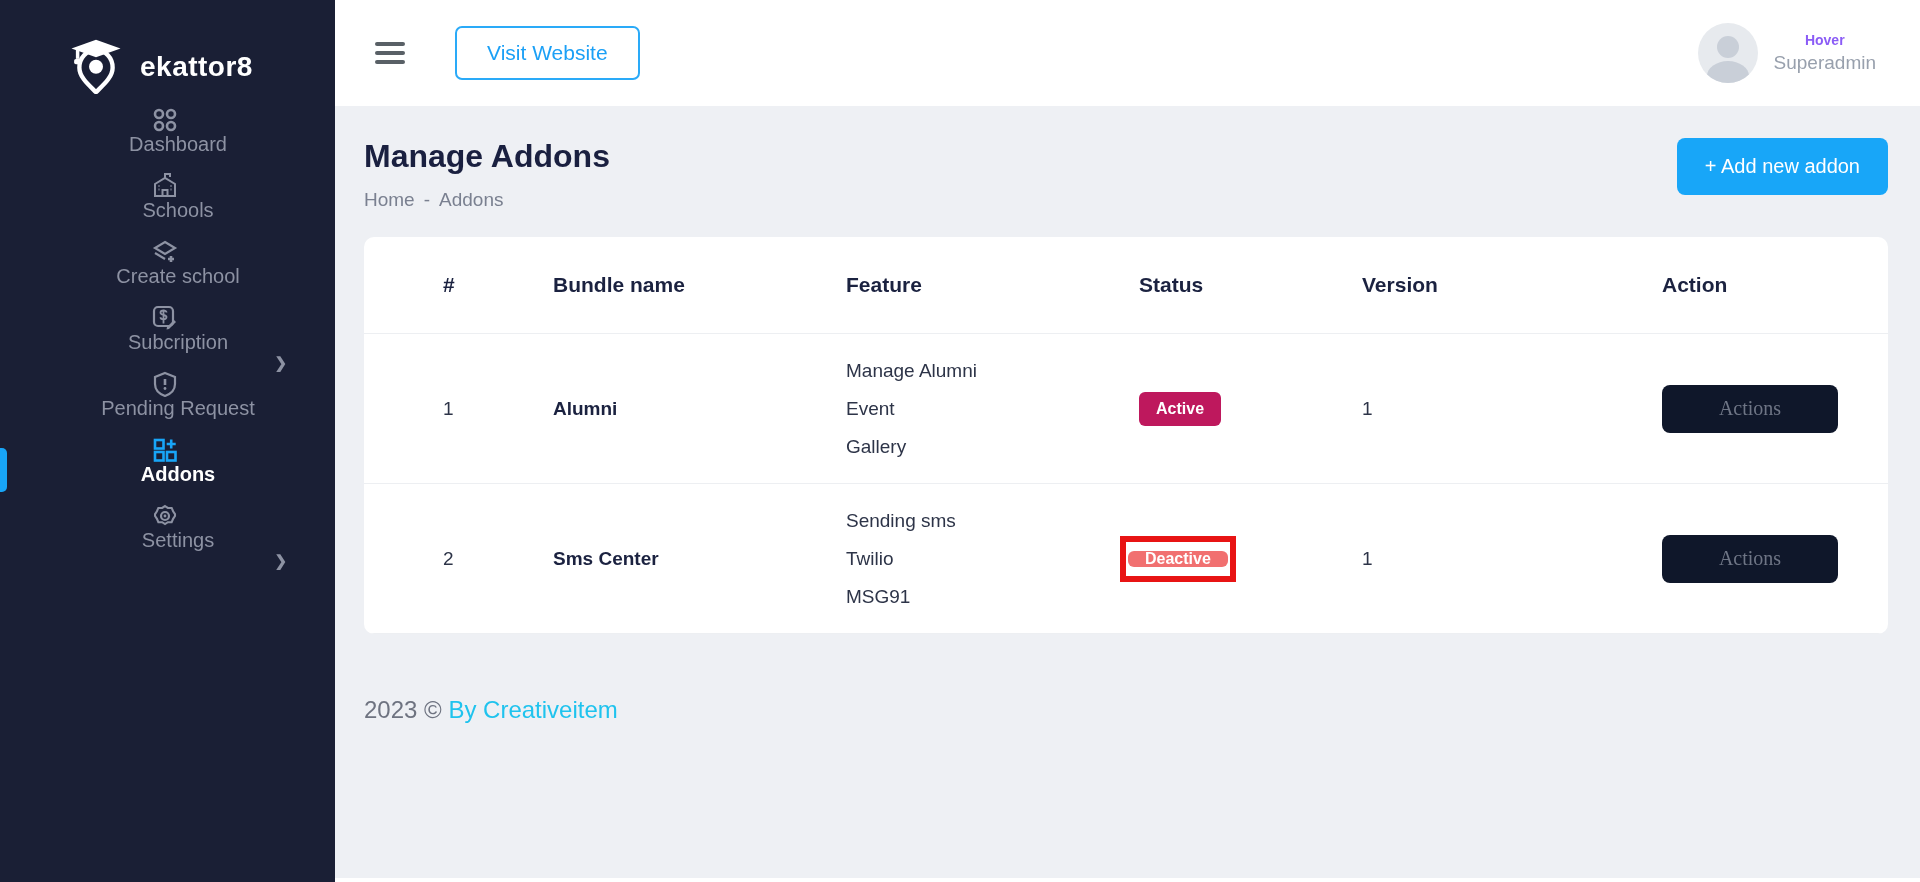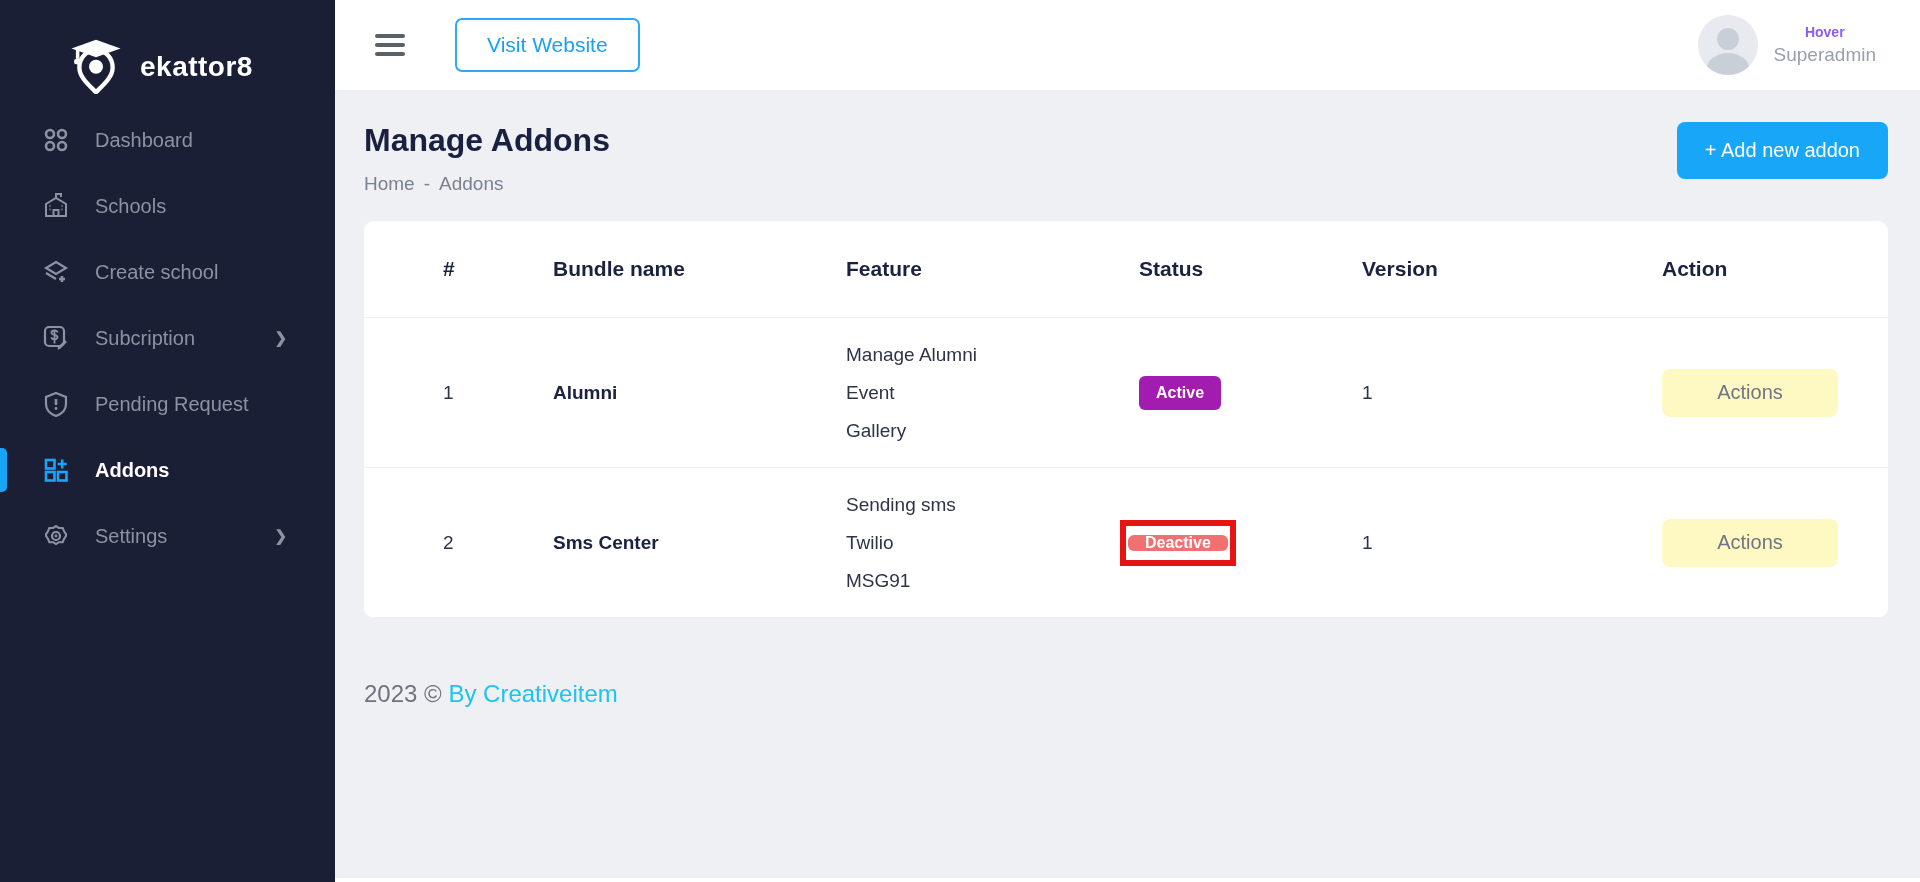--- a/index.html
+++ b/index.html
@@ -27,38 +27,39 @@
     margin-left: 16px; letter-spacing: 0.5px;
   }
   .nav { list-style: none; }
   .nav-item {
     height: 66px;
     display: flex; align-items: center;
     padding-left: 43px; padding-right: 48px;
     cursor: pointer;
     position: relative;
     color: #8d92a3;
+    flex-direction: column;
   }
   .nav-item .nav-icon { width: 26px; height: 26px; display: flex; align-items: center; justify-content: center; }
   .nav-item .nav-label { margin-left: 26px; font-size: 20px; }
   .nav-item .chevron { margin-left: auto; font-size: 15px; font-weight: bold; }
   .nav-item.active { color: #ffffff; }
   .nav-item.active .nav-icon { color: #18a5f7; }
   .nav-item.active .nav-label { font-weight: bold; }
   .active-bar {
     position: absolute; left: 0; top: 50%; transform: translateY(-50%);
     width: 7px; height: 44px; background: #18a5f7;
     border-radius: 0 5px 5px 0;
   }
 
   
   .main { flex: 1; display: flex; flex-direction: column; }
 
   .topbar {
-    height: 90px; background: #ffffff;
+    height: 106px; background: #ffffff;
     display: flex; align-items: center;
     padding: 0 44px 0 40px;
   }
   .hamburger { width: 30px; cursor: pointer; }
   .hamburger span { display: block; height: 4px; background: #596066; border-radius: 2px; margin: 5px 0; }
   .visit-btn {
     margin-left: 50px;
     height: 54px; padding: 0 30px;
     background: #ffffff;
     border: 2px solid #2aaaf8; border-radius: 7px;
@@ -114,34 +115,34 @@
   .tbody-row { height: 150px; border-bottom: 1px solid #edeff2; }
   .tbody-row:last-child { border-bottom: 1px solid #edeff2; }
   .cell { font-size: 19px; color: #2d3448; }
   .cell.bundle { font-weight: bold; color: #1b2240; }
   .features div { line-height: 38px; }
   .badge {
     display: inline-block;
     padding: 8px 17px; border-radius: 6px;
     color: #ffffff; font-size: 16px; font-weight: bold;
   }
-  .badge.active { background: #a21caf; }
+  .badge.active { background: #be185d; }
   .badge.deactive { background: #f17070; }
   .annotation-box {
     display: inline-block;
     border: 6px solid #e81414;
     padding: 9px 2px;
     margin-left: -19px;
     line-height: 0;
   }
   .actions-btn {
     width: 176px; height: 48px;
-    background: #fef9c3; border: none; border-radius: 8px;
+    background: #0f172a; border: none; border-radius: 8px;
     color: #6e7585; font-size: 20px;
-    font-family: Liberation Sans, sans-serif;
+    font-family: Liberation Serif, serif;
     cursor: pointer;
   }
 
   .footer { margin-top: 62px; font-size: 24px; color: #6e7380; }
   .footer .credit { color: #1fc3ee; cursor: pointer; }
 
   .bottom-strip {
     position: absolute; left: 0; right: 0; bottom: 0; height: 4px; background: #ffffff;
   }
 </style>

